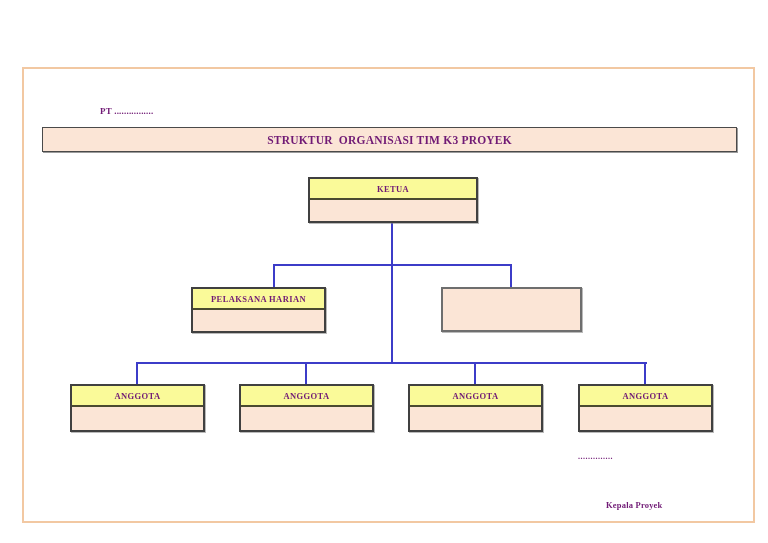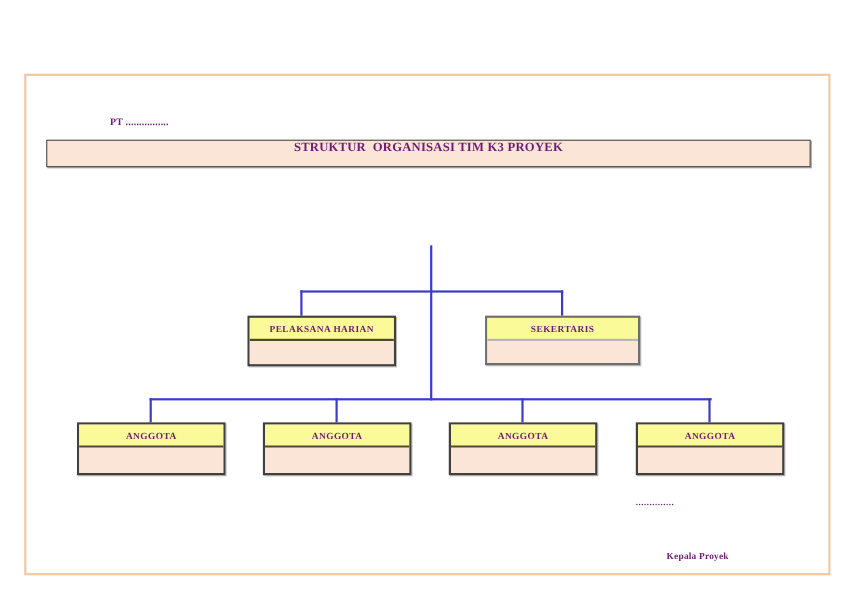--- a/index.html
+++ b/index.html
@@ -30,21 +30,21 @@
     white-space: pre;
   }
   .title-bar {
     position: absolute;
     left: 42px; top: 127px;
     width: 695px; height: 25px;
     background: #fbe5d6;
     border: 1px solid #4a4a4a;
     box-shadow: 1px 1px 0 #9b9b9b;
     display: flex;
-    align-items: flex-start;
+    align-items: center;
     justify-content: center;
   }
   .title-bar .title-text {
     font-size: 11.5px;
     font-weight: bold;
     letter-spacing: 0.2px;
     white-space: pre;
   }
   .org-box {
     position: absolute;
@@ -66,21 +66,21 @@
     font-size: 8.5px;
     font-weight: bold;
     letter-spacing: 0.4px;
     white-space: nowrap;
   }
   .org-box .org-box-body { flex: 1; background: #fbe5d6; }
   .org-box.alt { border-color: #6e6e6e; }
   .org-box.alt .org-box-header { border-bottom-color: #b8b8b8; }
 
   .box-ketua      { left: 308px; top: 177px; width: 170px; height: 46px; }
-  .box-pelaksana  { left: 225px; top: 287px; width: 135px; height: 46px; }
+  .box-pelaksana  { left: 191px; top: 287px; width: 135px; height: 46px; }
   .box-sekertaris { left: 441px; top: 287px; width: 141px; height: 45px; }
   .box-anggota-1  { left: 70px;  top: 384px; width: 135px; height: 48px; }
   .box-anggota-2  { left: 239px; top: 384px; width: 135px; height: 48px; }
   .box-anggota-3  { left: 408px; top: 384px; width: 135px; height: 48px; }
   .box-anggota-4  { left: 578px; top: 384px; width: 135px; height: 48px; }
 
   .connector { position: absolute; background: #3c3cc8; }
   .conn-v-ketua      { left: 391px; top: 223px; width: 2px; height: 43px; }
   .conn-h-level2     { left: 273px; top: 264px; width: 239px; height: 2px; }
   .conn-v-pelaksana  { left: 273px; top: 264px; width: 2px; height: 24px; }
@@ -127,32 +127,35 @@
   <div class="connector conn-h-level2"></div>
   <div class="connector conn-v-pelaksana"></div>
   <div class="connector conn-v-sekertaris"></div>
   <div class="connector conn-v-center"></div>
   <div class="connector conn-h-level3"></div>
   <div class="connector conn-v-anggota-1"></div>
   <div class="connector conn-v-anggota-2"></div>
   <div class="connector conn-v-anggota-3"></div>
   <div class="connector conn-v-anggota-4"></div>
 
+  <div class="org-box box-ketua">
+    <div class="org-box-header">
+      <span class="org-box-label">KETUA</span>
+    </div>
+    <div class="org-box-body"></div>
+  </div>
 
   <div class="org-box box-pelaksana">
     <div class="org-box-header">
       <span class="org-box-label">PELAKSANA HARIAN</span>
     </div>
     <div class="org-box-body"></div>
   </div>
 
   <div class="org-box alt box-sekertaris">
-    <div class="org-box-header">
-      <span class="org-box-label">SEKERTARIS</span>
-    </div>
     <div class="org-box-body"></div>
   </div>
 
   <div class="org-box box-anggota-1">
     <div class="org-box-header">
       <span class="org-box-label">ANGGOTA</span>
     </div>
     <div class="org-box-body"></div>
   </div>
 

